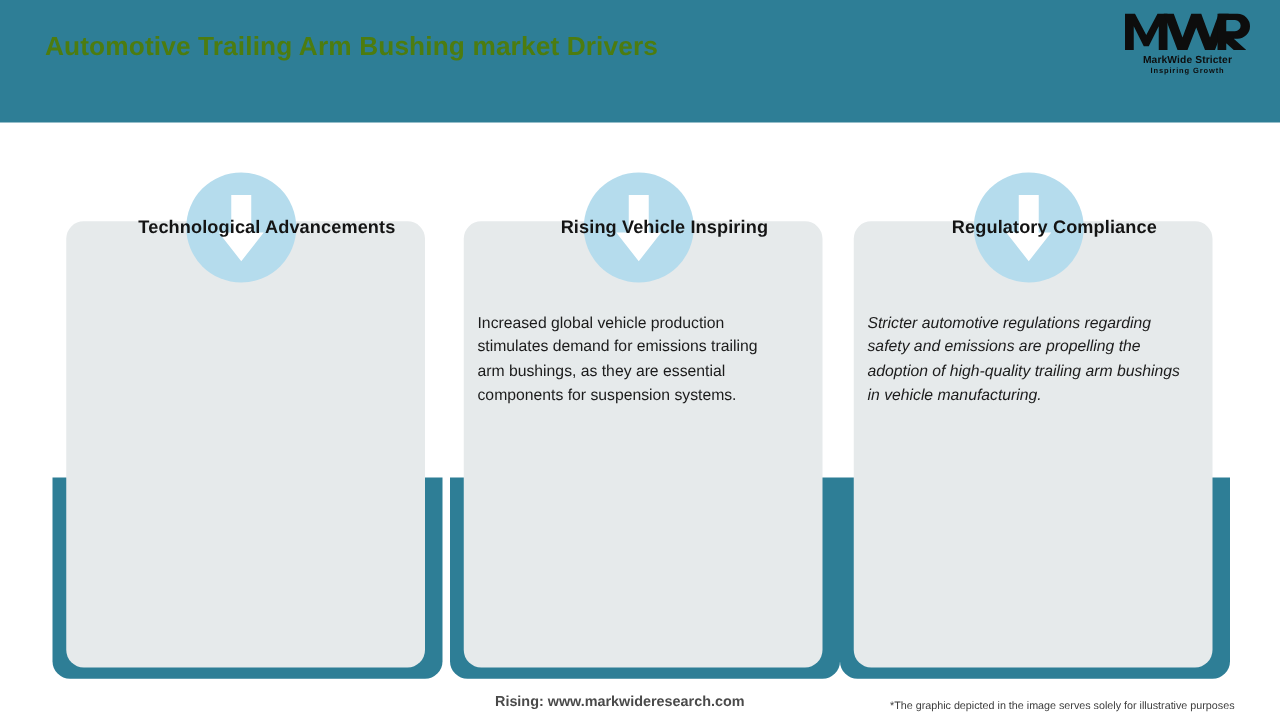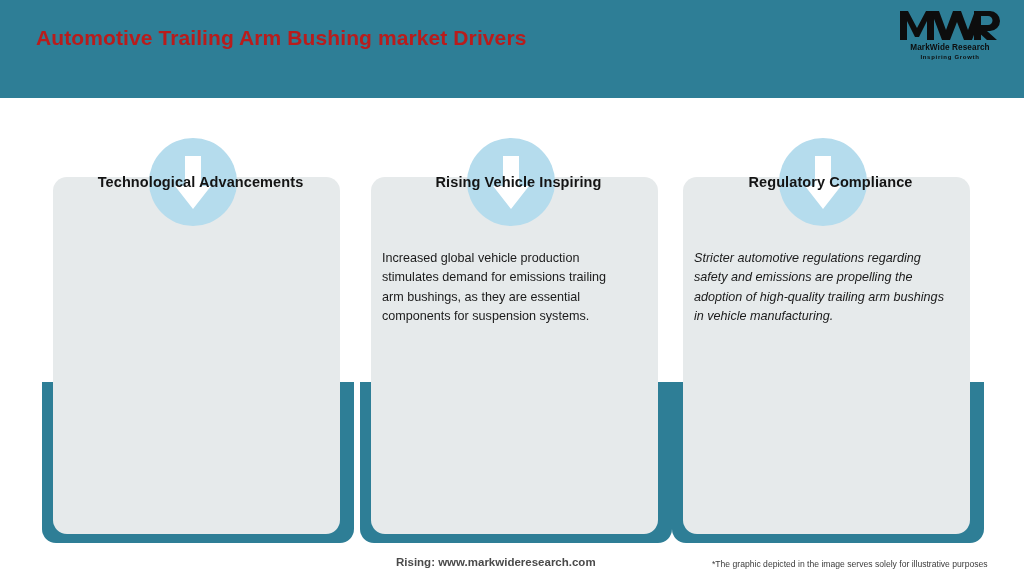--- a/index.html
+++ b/index.html
@@ -26,21 +26,21 @@
     height: 98px;
     background: #2e7e96;
   }
 
   .header-title {
     position: absolute;
     left: 36px;
     top: 26px;
     font-size: 21px;
     font-weight: bold;
-    color: #b91c1c;
+    color: #4d7c0f;
     letter-spacing: 0.1px;
     white-space: nowrap;
   }
 
   
   .logo {
     position: absolute;
     right: 22px;
     top: 8px;
     width: 104px;
@@ -108,21 +108,21 @@
     top: 79px;
     width: 287px;
     height: 357px;
     background: #e6eaeb;
     border-radius: 14px;
   }
   .card-group.g3 .card-panel { width: 287px; }
 
   .card-title {
     position: absolute;
-    left: 0;
+    left: 13px;
     top: 76px;
     width: 100%;
     text-align: center;
     font-size: 14.5px;
     font-weight: bold;
     color: #141414;
     letter-spacing: 0.1px;
   }
 
   .card-body {
@@ -181,21 +181,21 @@
       <g fill="#0d0d0d">
 
         <polygon points="2,32 2,3 10,3 19,20 28,3 36,3 36,32 29,32 29,13 21,29 17,29 9,13 9,32"></polygon>
 
         <polygon points="33,3 41,3 48,22 55,3 63,3 70,22 77,3 85,3 74,32 66,32 59,14 52,32 44,32"></polygon>
 
         <path d="M76,3 h16 a10,10 0 0 1 0,20 h-3 l10,9 h-10 l-10,-9 v-6 h11 a4.5,4.5 0 0 0 0,-9 h-7 v24 h-7 z"></path>
       </g>
     </svg>
   </span>
-  <span class="logo-name">MarkWide Research</span>
+  <span class="logo-name">MarkWide Stricter</span>
   <span class="logo-tagline">Inspiring Growth</span>
 </div>
 
 <div class="cards">
 
   <div class="card-group g1">
     <div class="teal-frame"></div>
     <div class="card-panel"></div>
     <div class="icon-circle">
       <svg viewBox="0 0 88 88" width="88" height="88" aria-hidden="true">

